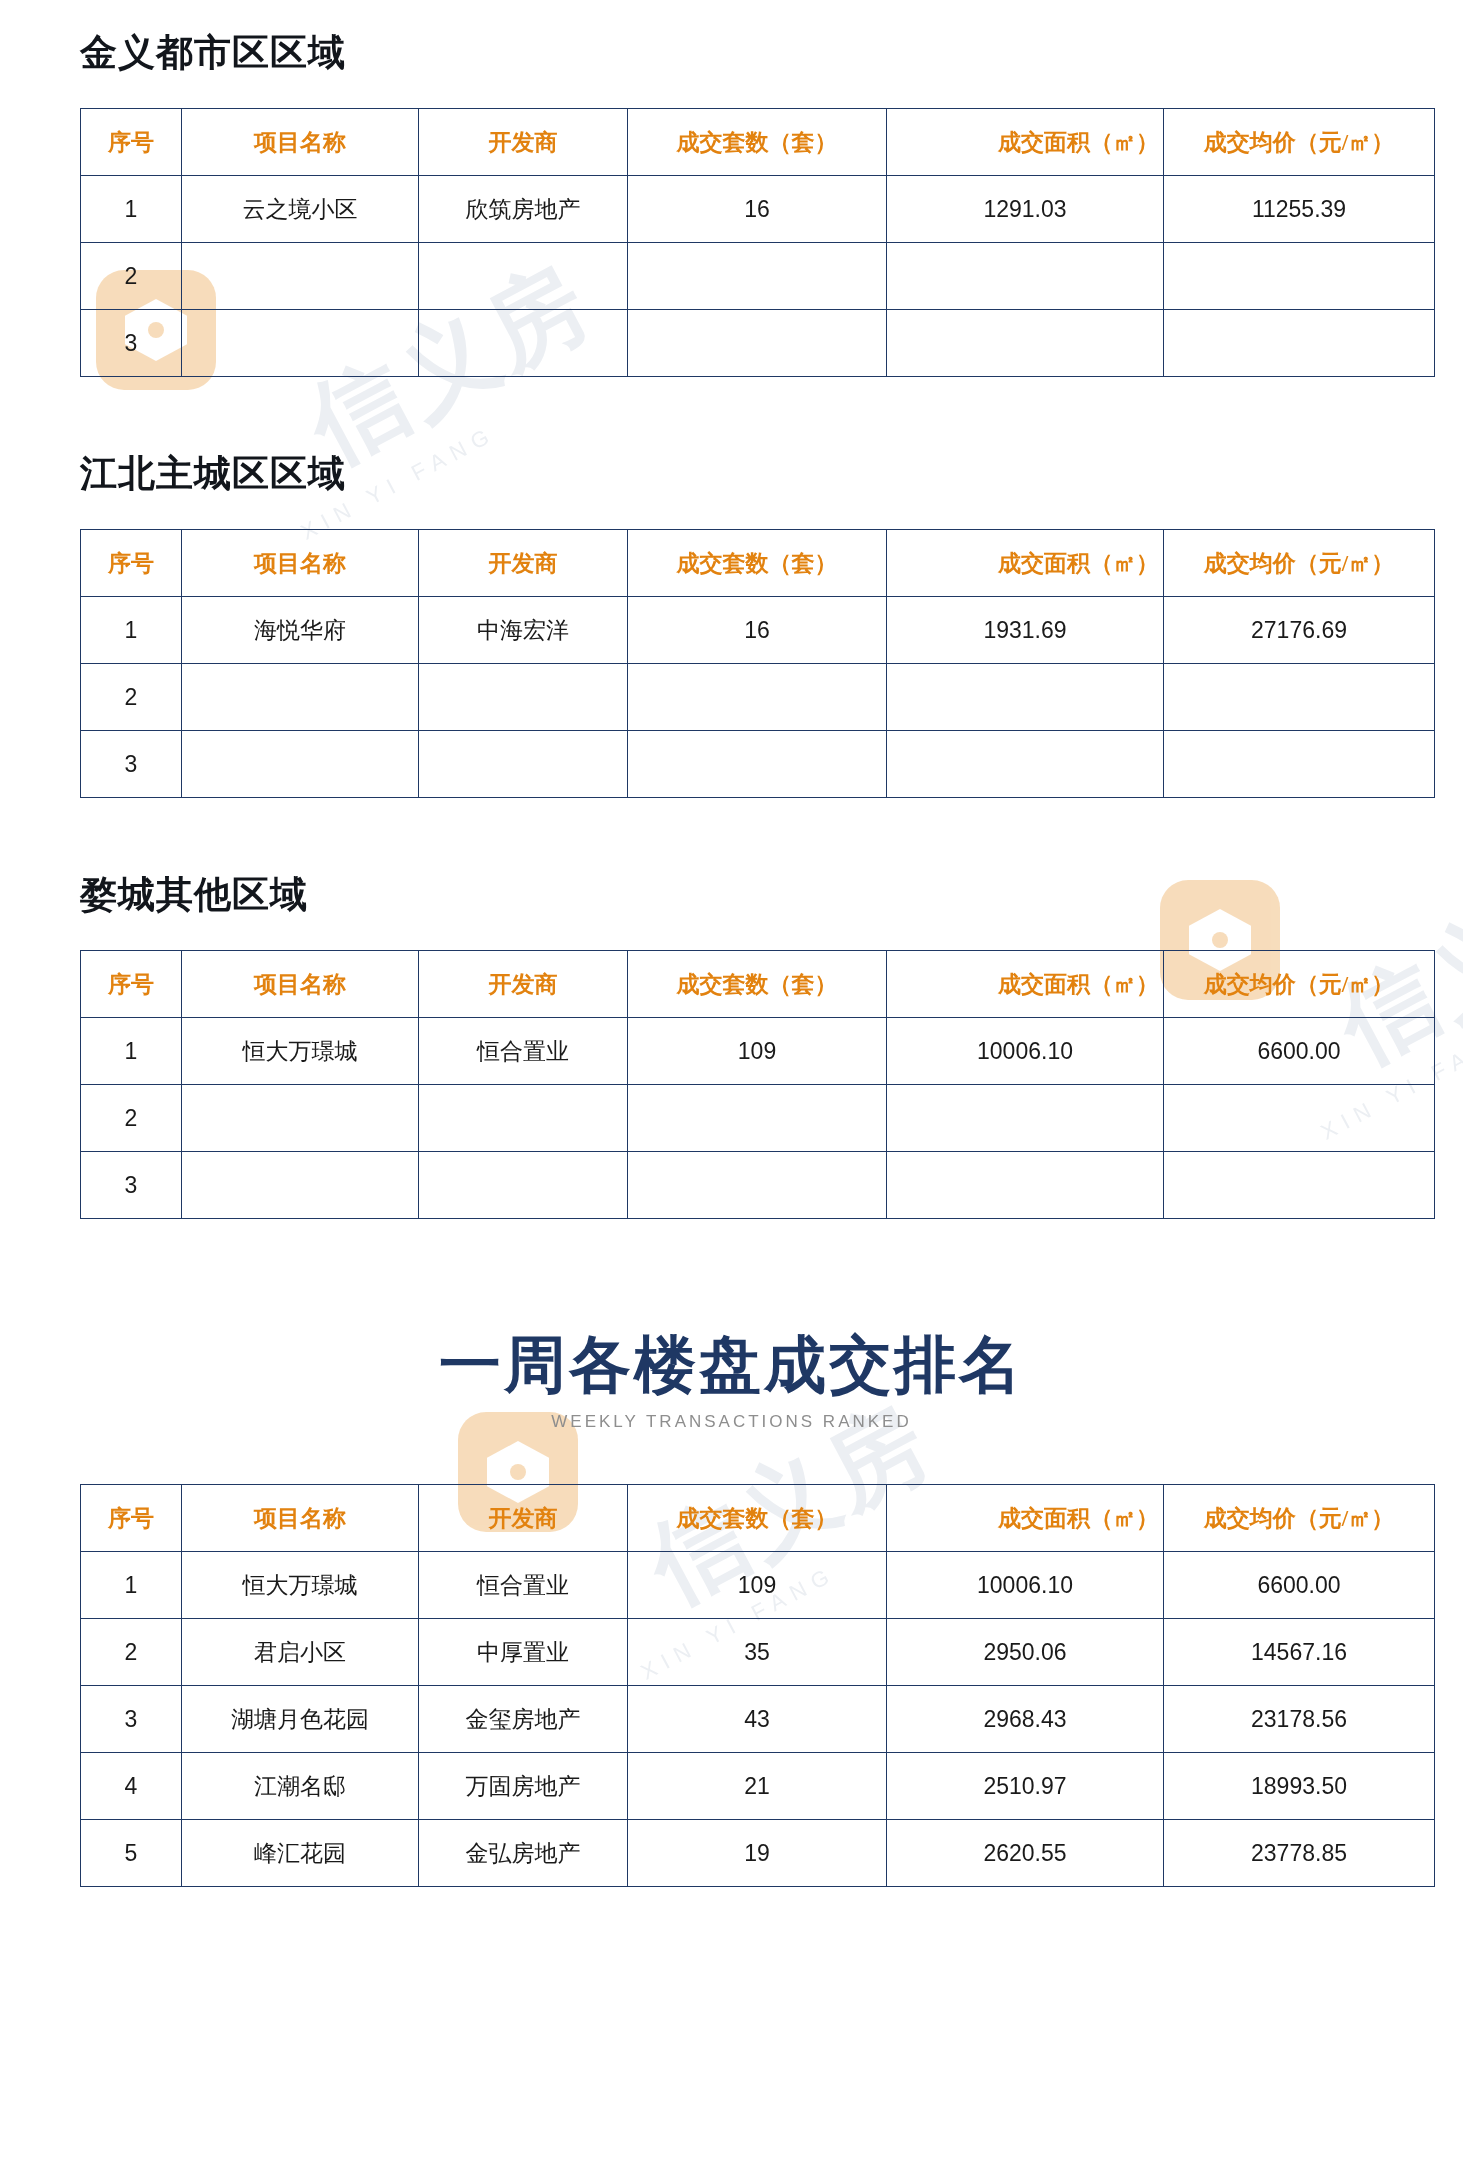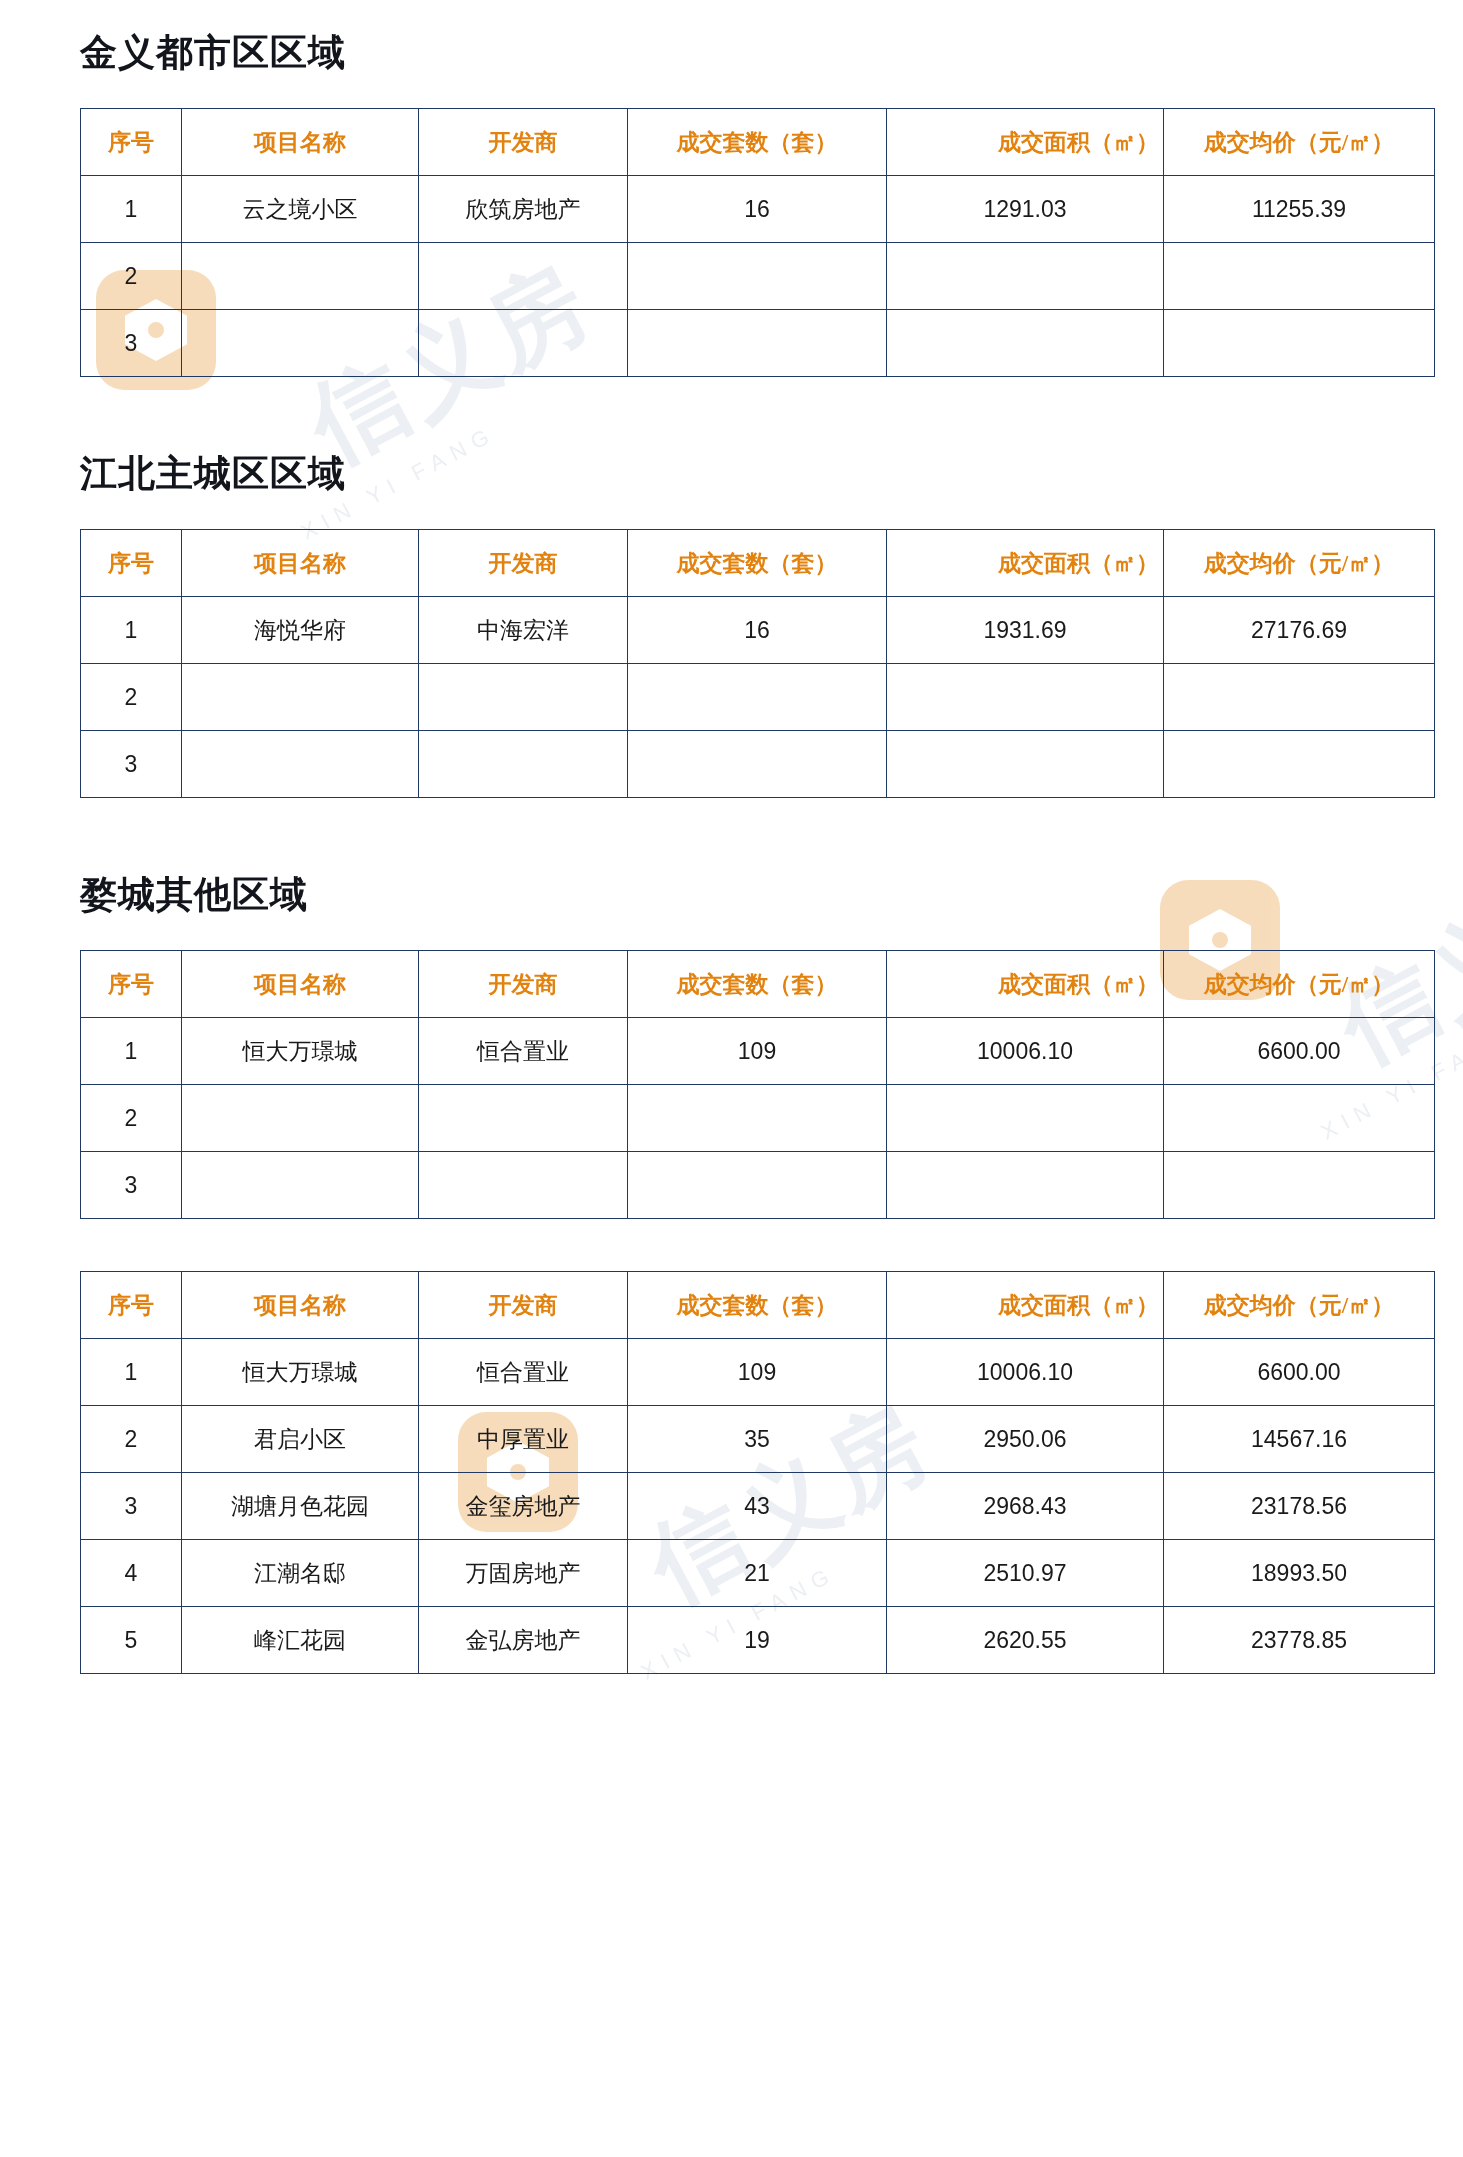--- a/index.html
+++ b/index.html
@@ -285,20 +285,24 @@
           <td></td>
           <td></td>
           <td></td>
           <td></td>
           <td></td>
         </tr>
       </tbody>
     </table>
   </div>
 
+  <div class="banner" style="margin-top:110px;">
+    <div class="main">一周各楼盘成交排名</div>
+    <div class="sub">WEEKLY TRANSACTIONS RANKED</div>
+  </div>
 
   <table class="dt" style="margin-top:52px;">
     <thead>
       <tr>
         <th class="c0">序号</th>
         <th class="c1">项目名称</th>
         <th class="c2">开发商</th>
         <th class="c3">成交套数（套）</th>
         <th class="c4">成交面积（㎡）</th>
         <th class="c5">成交均价（元/㎡）</th>

